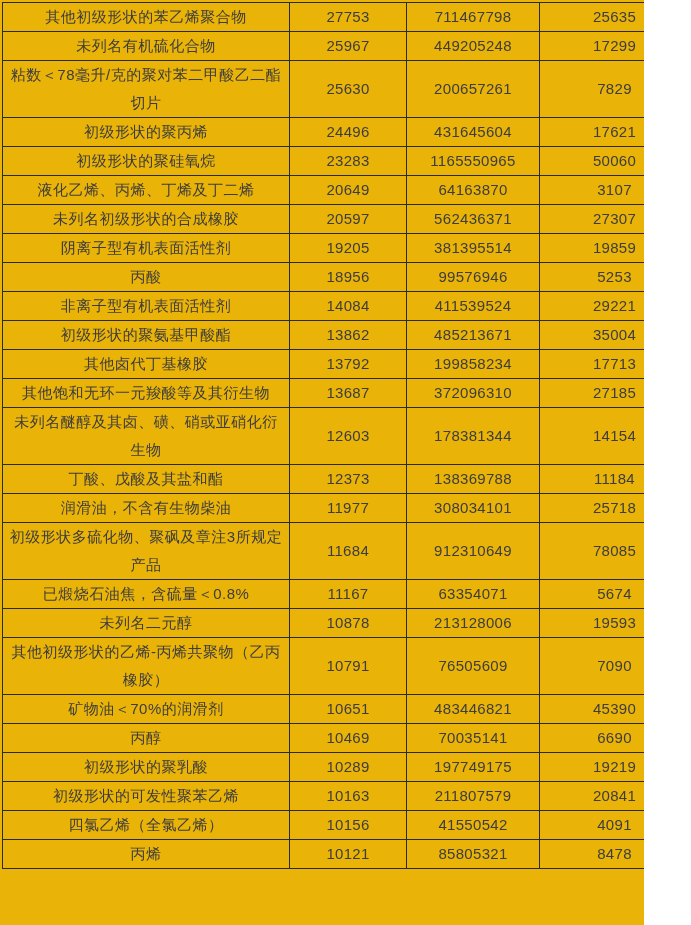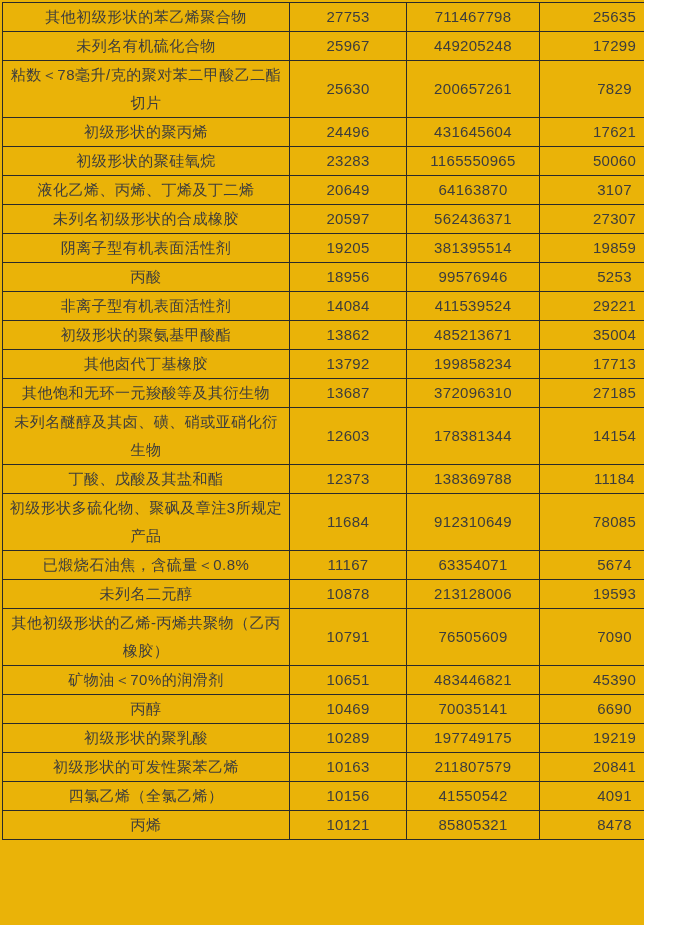--- a/index.html
+++ b/index.html
@@ -136,20 +136,26 @@
           <td class="num-col">178381344</td>
           <td class="num-col">14154</td>
         </tr>
         <tr>
           <td class="name-col">丁酸、戊酸及其盐和酯</td>
           <td class="num-col">12373</td>
           <td class="num-col">138369788</td>
           <td class="num-col">11184</td>
         </tr>
         <tr>
+          <td class="name-col">润滑油，不含有生物柴油</td>
+          <td class="num-col">11977</td>
+          <td class="num-col">308034101</td>
+          <td class="num-col">25718</td>
+        </tr>
+        <tr>
           <td class="name-col">初级形状多硫化物、聚砜及章注3所规定产品</td>
           <td class="num-col">11684</td>
           <td class="num-col">912310649</td>
           <td class="num-col">78085</td>
         </tr>
         <tr>
           <td class="name-col">已煅烧石油焦，含硫量＜0.8%</td>
           <td class="num-col">11167</td>
           <td class="num-col">63354071</td>
           <td class="num-col">5674</td>

